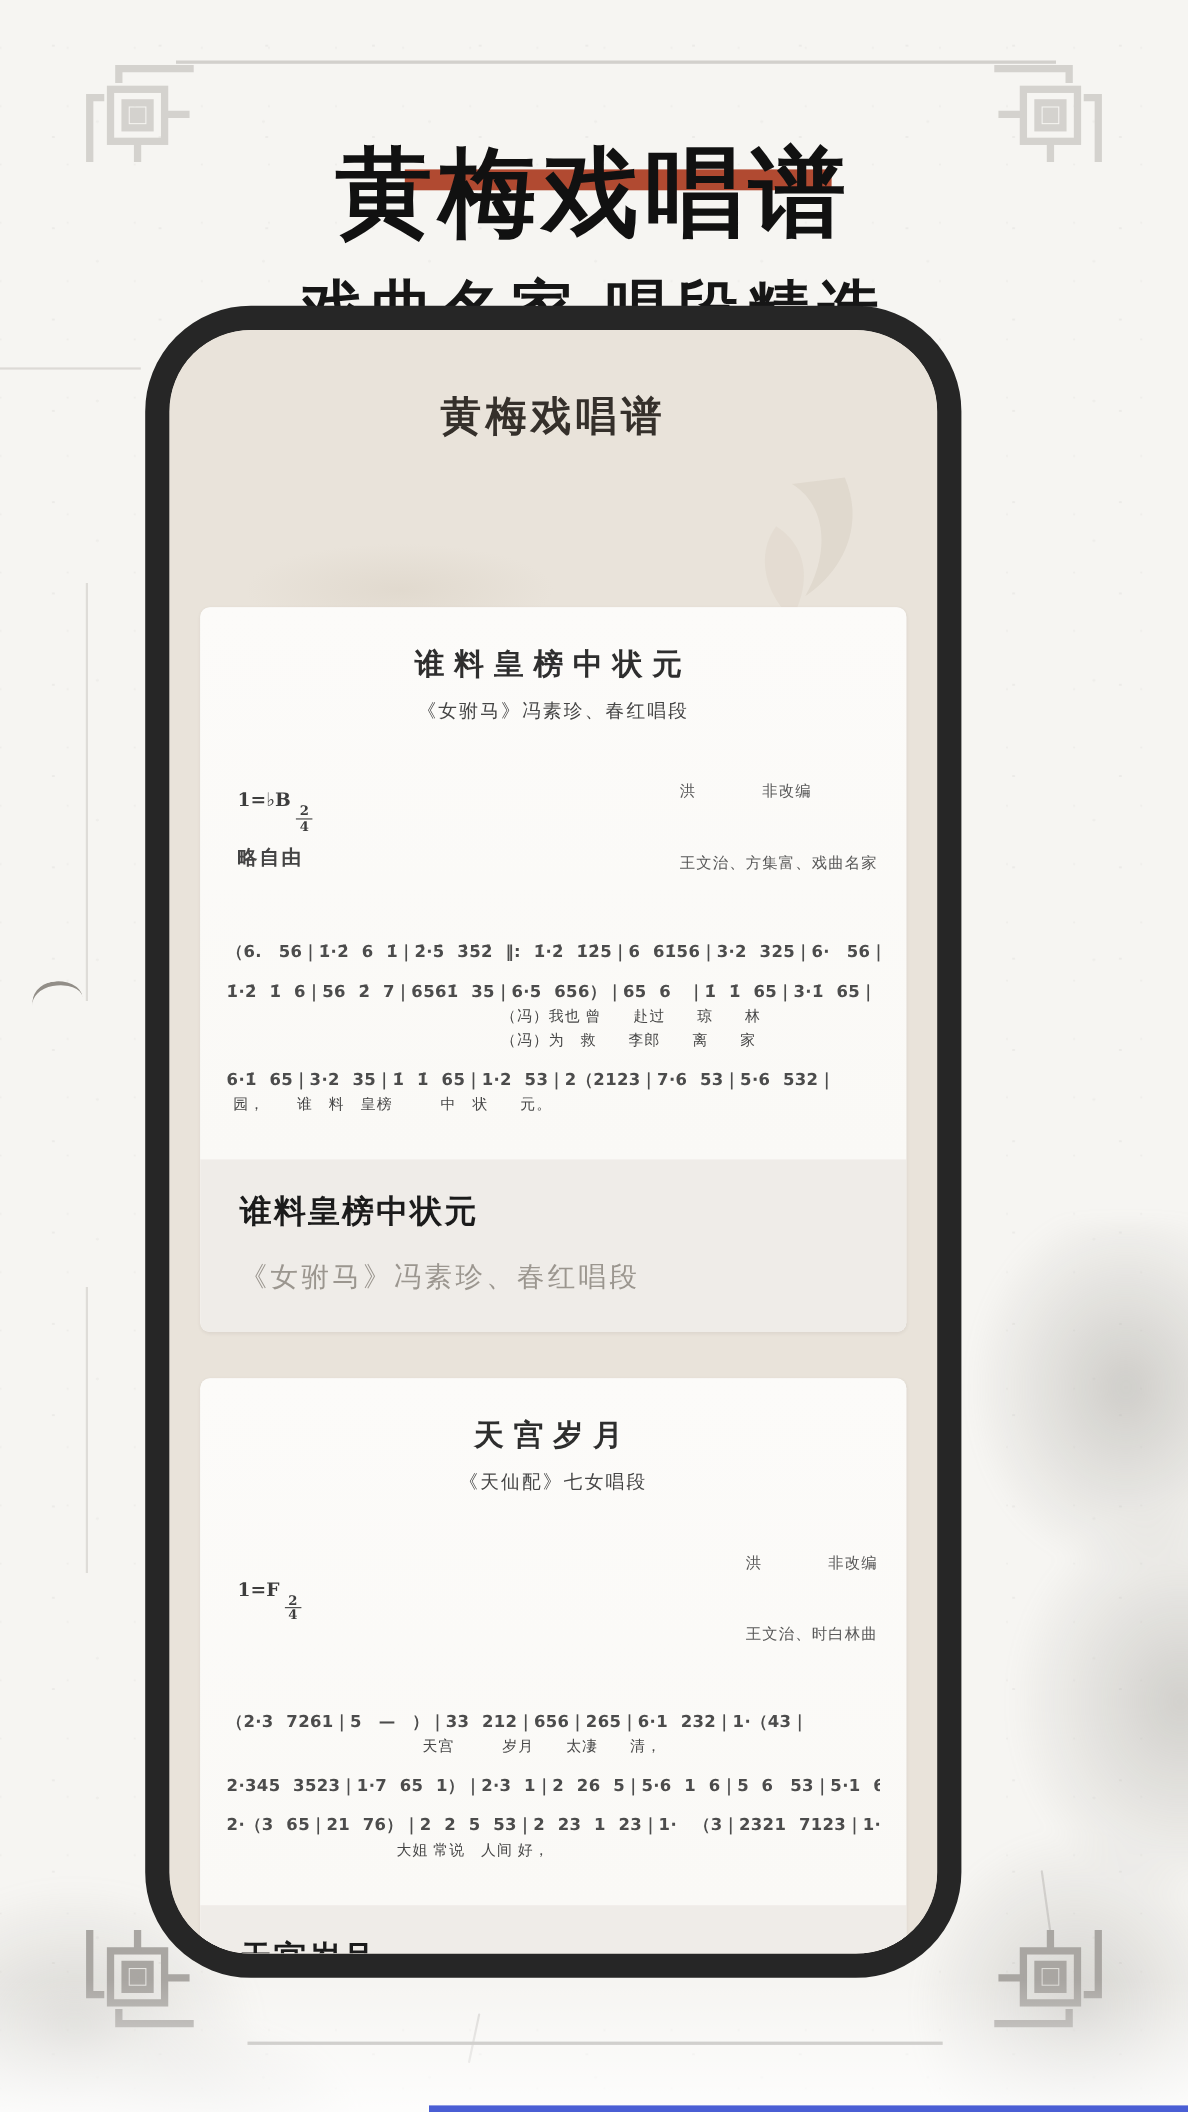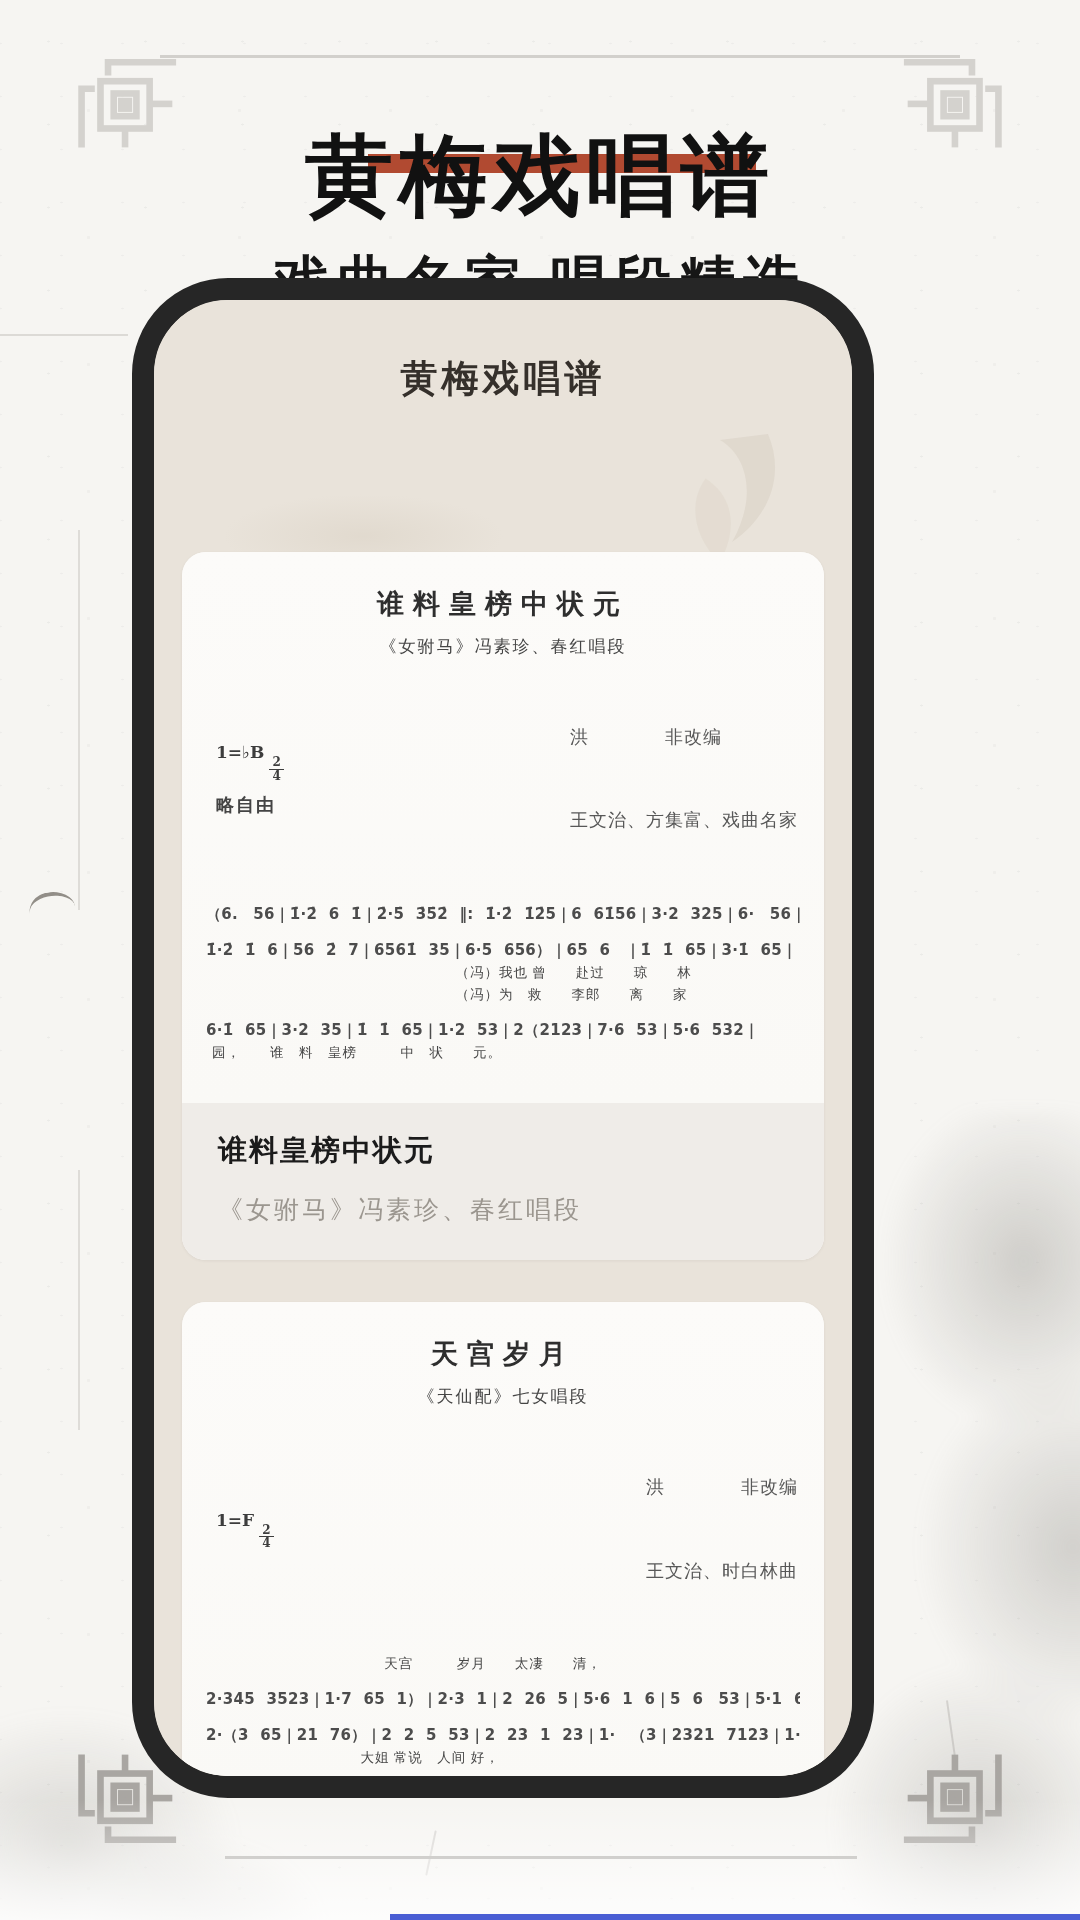--- a/index.html
+++ b/index.html
@@ -61,35 +61,35 @@
     background:
       radial-gradient(ellipse 90px 30px at 22% 50%, rgba(205,160,140,.38), transparent 65%),
       radial-gradient(ellipse 110px 32px at 50% 55%, rgba(190,150,135,.32), transparent 65%),
       radial-gradient(ellipse 100px 30px at 78% 45%, rgba(175,140,125,.30), transparent 68%);}
   .wm-blot{top:1242px;height:54px;
     background:
       radial-gradient(ellipse 120px 26px at 30% 50%, rgba(130,125,118,.22), transparent 65%),
       radial-gradient(ellipse 100px 24px at 70% 55%, rgba(140,135,128,.18), transparent 65%);}
   
   .cards{position:absolute;top:252px;left:28px;right:28px;}
-  .card{border-radius:24px;overflow:hidden;margin-bottom:42px;background:#fbfaf8;
+  .card{border-radius:9px;overflow:hidden;margin-bottom:42px;background:#fbfaf8;
     box-shadow:0 1px 3px rgba(80,70,60,.08);}
   .sheet{background:linear-gradient(#fcfbf9,#faf9f6);padding:34px 22px 24px 22px;}
   .sheet-title{text-align:center;font-size:27px;font-weight:700;letter-spacing:9px;color:#2e2e2e;}
   .sheet-subtitle{text-align:center;font-size:17px;letter-spacing:2px;color:#454545;margin-top:13px;}
   .sheet-meta{display:flex;justify-content:space-between;align-items:center;
     padding:10px 4px 0 12px;}
   .key-sig{font-size:17px;font-weight:700;color:#3d3d3d;font-family:"DejaVu Serif",serif;white-space:nowrap;}
   .frac{display:inline-flex;flex-direction:column;align-items:center;font-size:12px;line-height:1.05;
     vertical-align:-8px;margin-left:5px;}
   .frac b{padding:0 3px;}
   .frac b:first-child{border-bottom:1.5px solid #3d3d3d;}
   .tempo{font-size:18px;font-weight:700;color:#444;margin-top:10px;letter-spacing:2px;}
   .tempo:empty{display:none;}
-  .credits{text-align:left;font-size:18px;color:#585858;line-height:1.55;letter-spacing:1px;white-space:pre;}
+  .credits{text-align:left;font-size:14px;color:#585858;line-height:1.55;letter-spacing:1px;white-space:pre;font-family:Liberation Mono, monospace;}
   .lines{margin-top:14px;padding:0 2px;}
   .line{margin-bottom:17px;}
   .notes{font-family:"DejaVu Sans","Liberation Sans",sans-serif;font-size:15px;font-weight:600;
     color:#4c4c4c;letter-spacing:.3px;word-spacing:6px;white-space:nowrap;overflow:hidden;}
   .lyrics{font-size:13.5px;color:#474747;margin-top:4px;letter-spacing:1px;white-space:nowrap;overflow:hidden;}
   .card-footer{background:#efece8;padding:28px 36px 34px 36px;}
   .footer-title{font-size:29px;font-weight:700;letter-spacing:2px;color:#1b1b1b;}
   .footer-subtitle{font-size:25px;color:#9b968f;margin-top:22px;letter-spacing:3px;}
 </style>
 </head>
@@ -227,20 +227,21 @@
                     </span></span>
           
         </div>
         <div class="credits">
           <div>洪　　　　非改编</div>
           <div>王文治、时白林曲</div>
         </div>
       </div>
       <div class="lines">
   <div class="line">
+    <div class="notes">（2·3 7261｜5　—　）｜33 212｜656｜265｜6·1 232｜1·（43｜</div>
   <div class="lyrics" style="padding-left: 30%;">天宫　　　岁月　　太凄　　清，</div>
                 </div>
 
   <div class="line">
     <div class="notes">2·345 3523｜1·7 65 1）｜2·3 1｜2 26 5｜5·6 1 6｜5 6　53｜5·1 653｜</div>
                 </div>
 
   <div class="line">
     <div class="notes">2·（3 65｜21 76）｜2 2 5 53｜2 23 1 23｜1·　（3｜2321 7123｜1·7 65 1）｜</div>
   <div class="lyrics" style="padding-left: 26%;">大姐 常说　人间 好，</div>

